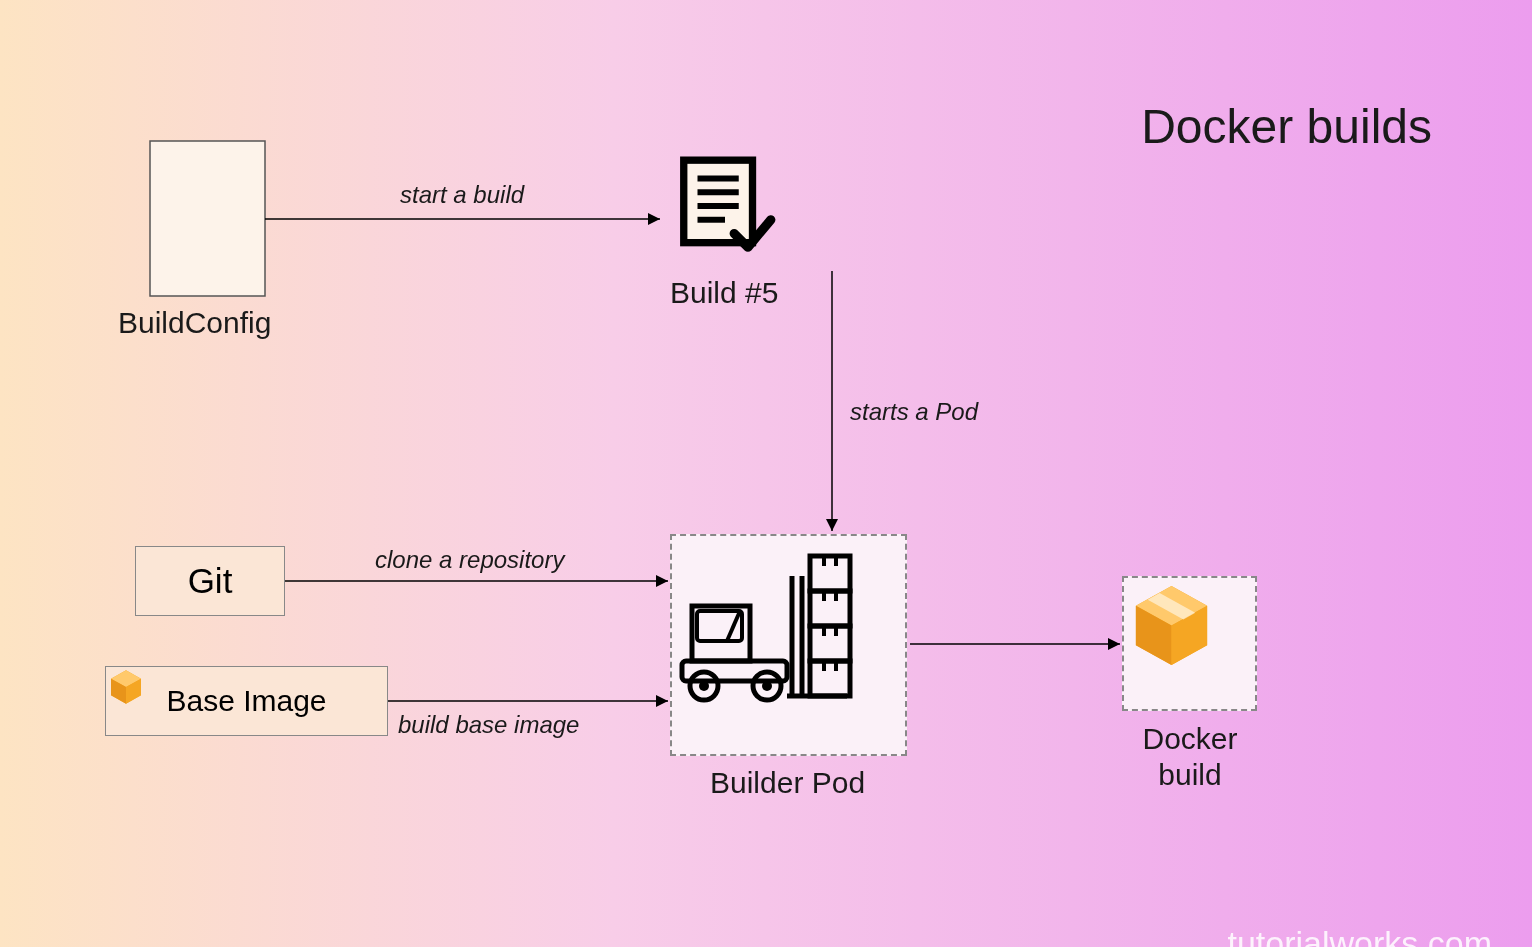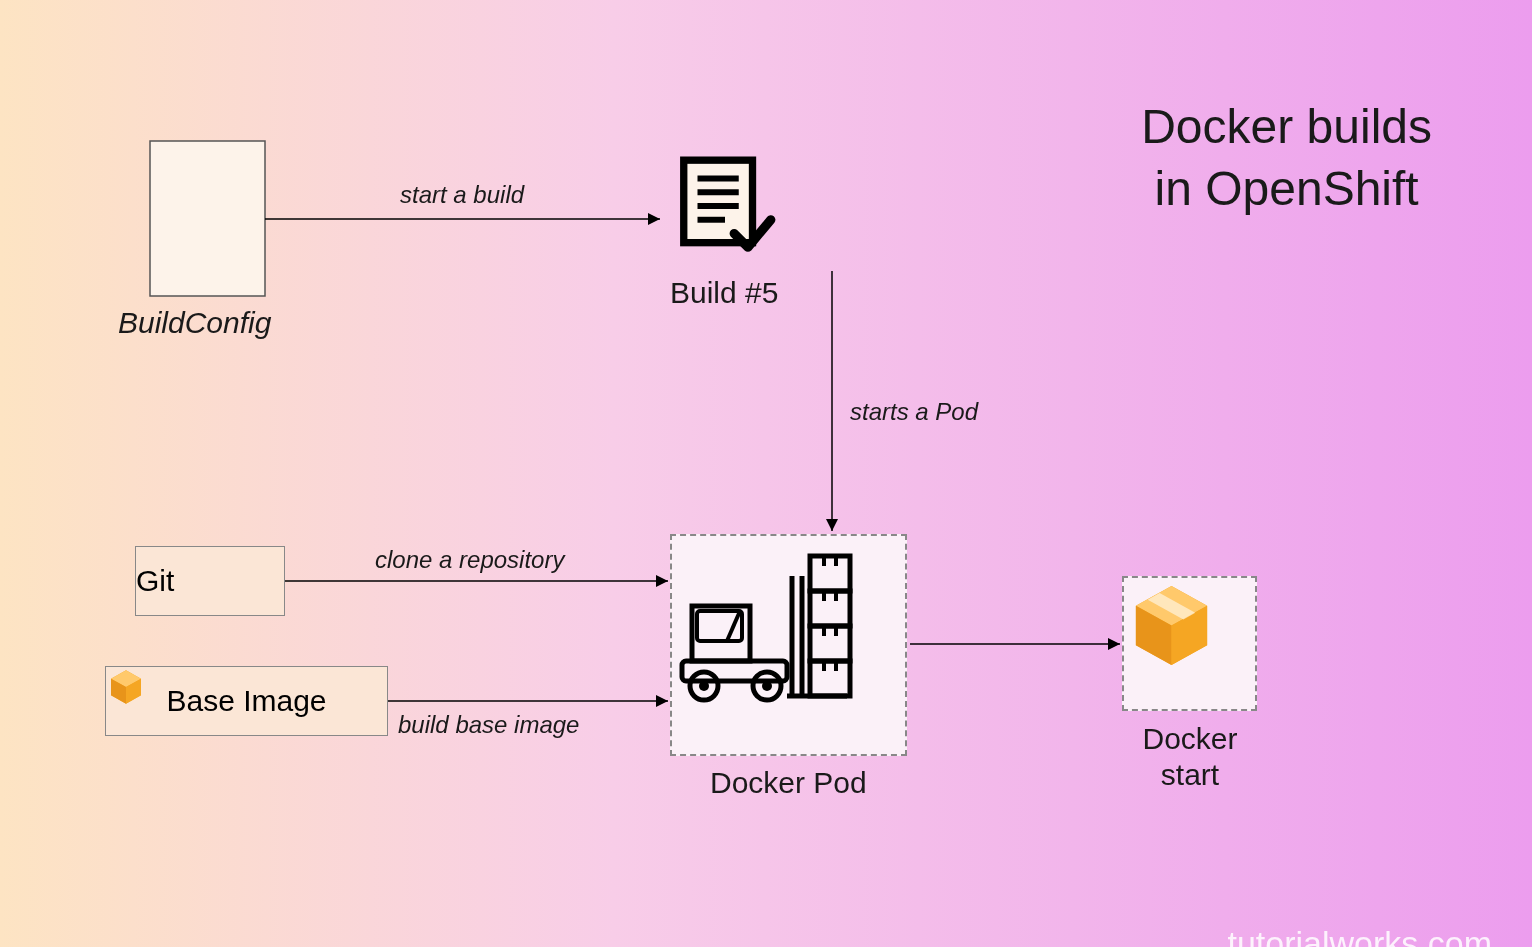--- a/index.html
+++ b/index.html
@@ -47,22 +47,22 @@
     font-style: italic;
   }
   .box {
     position: absolute;
     border: 1.5px solid #888;
   }
   .box.git {
     background: #fbe6d6;
     display: flex;
     align-items: center;
-    justify-content: flex-start;
-    font-size: 30px;
+    justify-content: center;
+    font-size: 35px;
   }
   .box.baseimage {
     background: #fbe6d6;
     display: flex;
     align-items: center;
     justify-content: center;
     gap: 12px;
     font-size: 30px;
   }
   .dashed-box {
@@ -72,21 +72,20 @@
   }
   svg { position: absolute; top: 0; left: 0; }
 </style>
 </head>
 <body>
 
 <div class="canvas">
 
   <div class="title">
     <span>Docker builds</span><br>
-    <span>in OpenShift</span>
   </div>
 
   <svg width="1532" height="947">
 
     <path d="M 150 105 L 265 105 L 265 260 L 150 260 L 150 150 Z" fill="#fdf3ea" stroke="#555" stroke-width="1.5"></path>
 
     <line x1="265" y1="183" x2="660" y2="183" stroke="#000" stroke-width="1.5"></line>
     <polygon points="660,183 648,177 648,189" fill="#000"></polygon>
 
     <line x1="832" y1="235" x2="832" y2="495" stroke="#000" stroke-width="1.5"></line>
@@ -95,21 +94,21 @@
     <line x1="285" y1="545" x2="668" y2="545" stroke="#000" stroke-width="1.5"></line>
     <polygon points="668,545 656,539 656,551" fill="#000"></polygon>
 
     <line x1="388" y1="665" x2="668" y2="665" stroke="#000" stroke-width="1.5"></line>
     <polygon points="668,665 656,659 656,671" fill="#000"></polygon>
 
     <line x1="910" y1="608" x2="1120" y2="608" stroke="#000" stroke-width="1.5"></line>
     <polygon points="1120,608 1108,602 1108,614" fill="#000"></polygon>
   </svg>
 
-  <div class="node-label" style="left:118px; top:270px;font-style:italic;">BuildConfig</div>
+  <div class="node-label" style="left:118px; top:270px;">BuildConfig</div>
 
   <svg width="110" height="110" style="left:670px; top:115px;" viewBox="0 0 24 24">
     <rect x="3" y="2" width="15" height="18" fill="#fdf3ea" stroke="#000" stroke-width="1.6"></rect>
     <line x1="6" y1="6" x2="15" y2="6" stroke="#000" stroke-width="1.3"></line>
     <line x1="6" y1="9" x2="15" y2="9" stroke="#000" stroke-width="1.3"></line>
     <line x1="6" y1="12" x2="15" y2="12" stroke="#000" stroke-width="1.3"></line>
     <line x1="6" y1="15" x2="12" y2="15" stroke="#000" stroke-width="1.3"></line>
     <path d="M 14 18 L 17 21 L 22 15" fill="none" stroke="#000" stroke-width="2" stroke-linecap="round" stroke-linejoin="round"></path>
   </svg>
   <div class="node-label" style="left:670px; top:240px;">Build #5</div>
@@ -152,34 +151,34 @@
       <line x1="152" y1="55" x2="152" y2="65" stroke="#000" stroke-width="4"></line>
       <line x1="164" y1="55" x2="164" y2="65" stroke="#000" stroke-width="4"></line>
       <rect x="138" y="90" width="40" height="35" fill="none" stroke="#000" stroke-width="5"></rect>
       <line x1="152" y1="90" x2="152" y2="100" stroke="#000" stroke-width="4"></line>
       <line x1="164" y1="90" x2="164" y2="100" stroke="#000" stroke-width="4"></line>
       <rect x="138" y="125" width="40" height="35" fill="none" stroke="#000" stroke-width="5"></rect>
       <line x1="152" y1="125" x2="152" y2="135" stroke="#000" stroke-width="4"></line>
       <line x1="164" y1="125" x2="164" y2="135" stroke="#000" stroke-width="4"></line>
     </svg>
   </div>
-  <div class="node-label" style="left:710px; top:730px;">Docker Pod</div>
+  <div class="node-label" style="left:710px; top:730px;">Builder Pod</div>
 
   <div class="dashed-box" style="left:1122px; top:540px; width:135px; height:135px; display:flex; align-items:center; justify-content:center;">
     <svg width="95" height="95" viewBox="0 0 24 24">
       <path d="M12 2 L21 7 L21 17 L12 22 L3 17 L3 7 Z" fill="#f5a623"></path>
       <path d="M12 2 L21 7 L12 12 L3 7 Z" fill="#ffc96b"></path>
       <path d="M12 12 L12 22 L3 17 L3 7 Z" fill="#e8941a"></path>
       <path d="M12 12 L21 7 L21 17 L12 22 Z" fill="#f5a623"></path>
       <path d="M9 3.8 L18 8.8 L15 10.5 L6 5.5 Z" fill="#fff4de" opacity="0.7"></path>
     </svg>
   </div>
   <div class="node-label" style="left:1120px; top:685px; width:140px; line-height:1.2;">
     <span>Docker</span><br>
-    <span>start</span>
+    <span>build</span>
   </div>
 
   <div class="edge-label" style="left:400px; top:145px;">start a build</div>
   <div class="edge-label" style="left:850px; top:362px;">starts a Pod</div>
   <div class="edge-label" style="left:375px; top:510px;">clone a repository</div>
   <div class="edge-label" style="left:398px; top:675px;">build base image</div>
 
   <div class="watermark">tutorialworks.com</div>
 
 </div>

